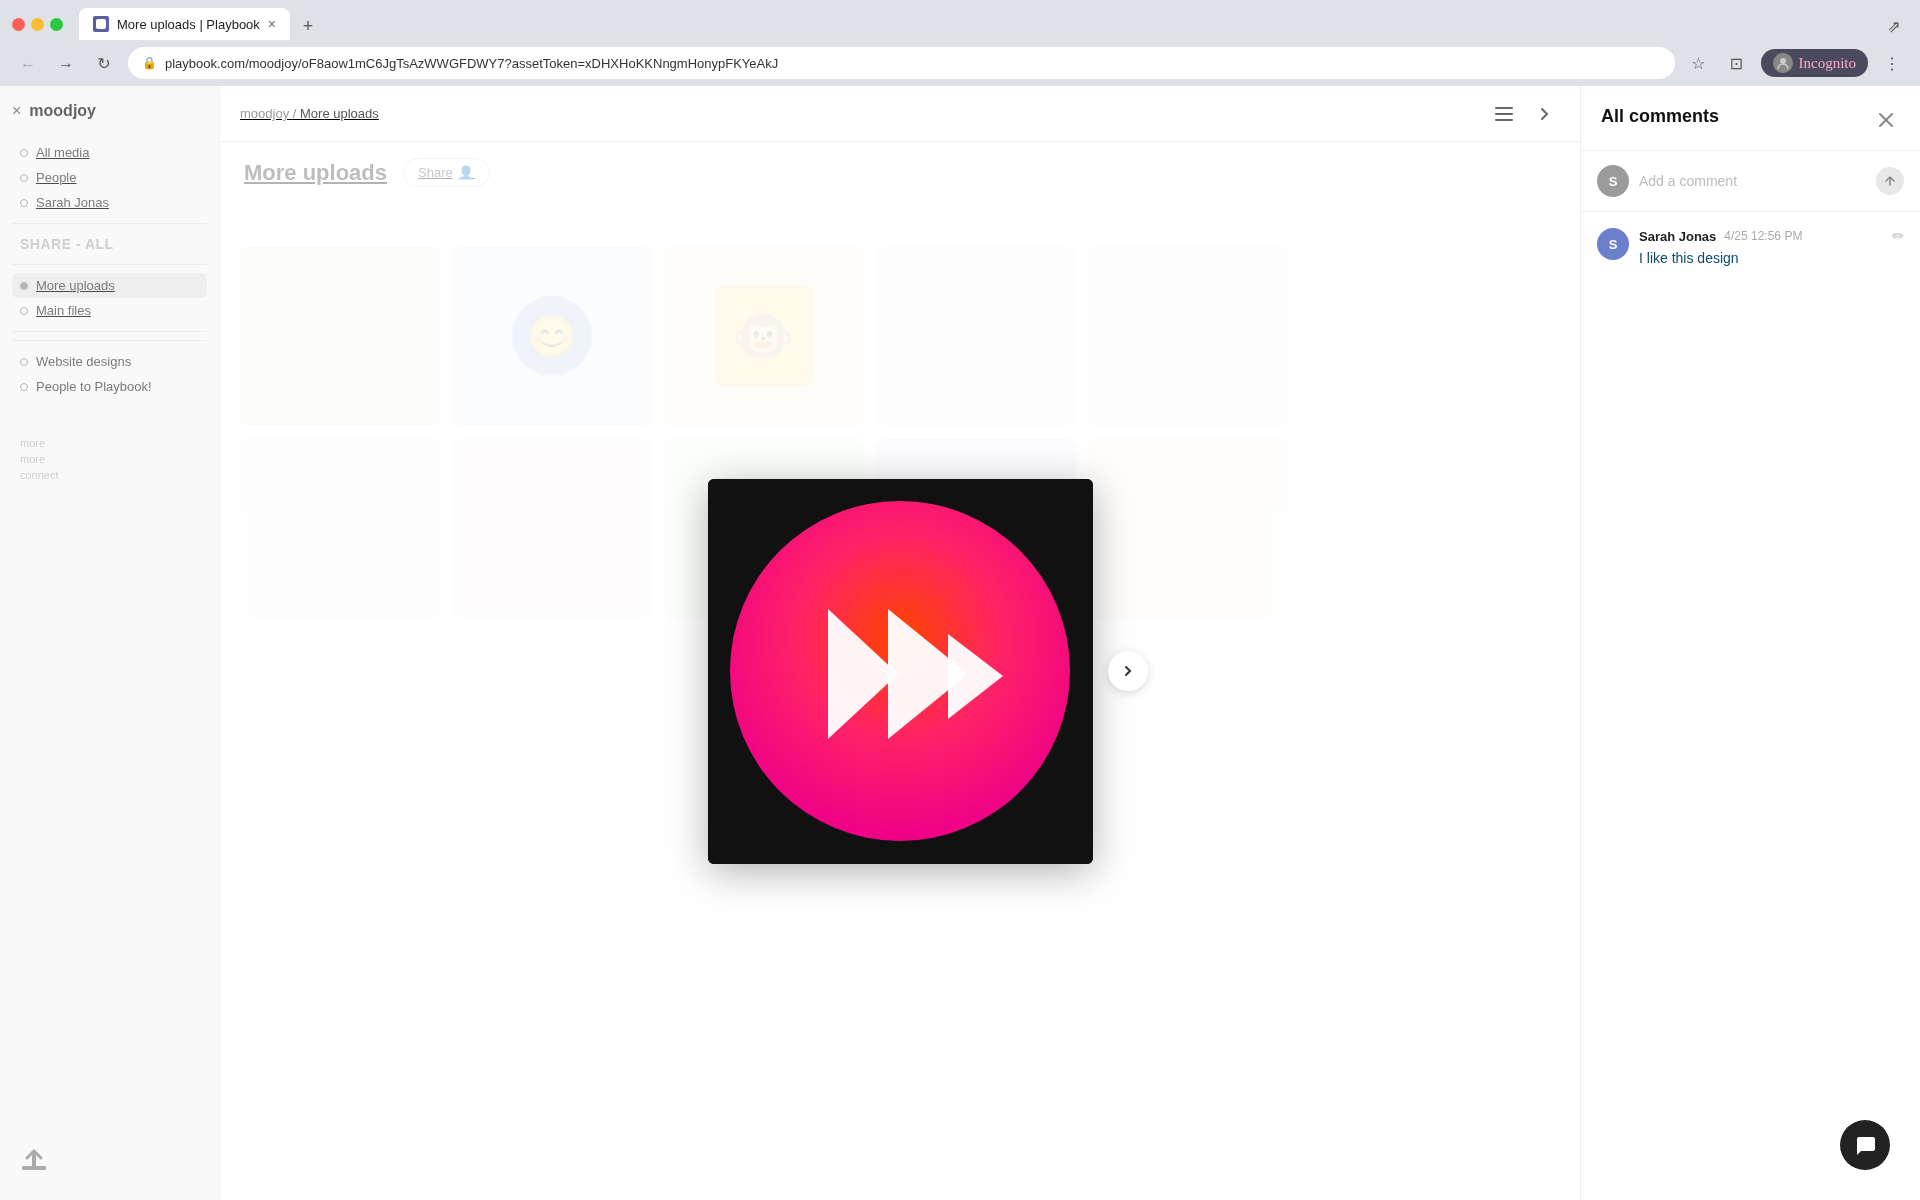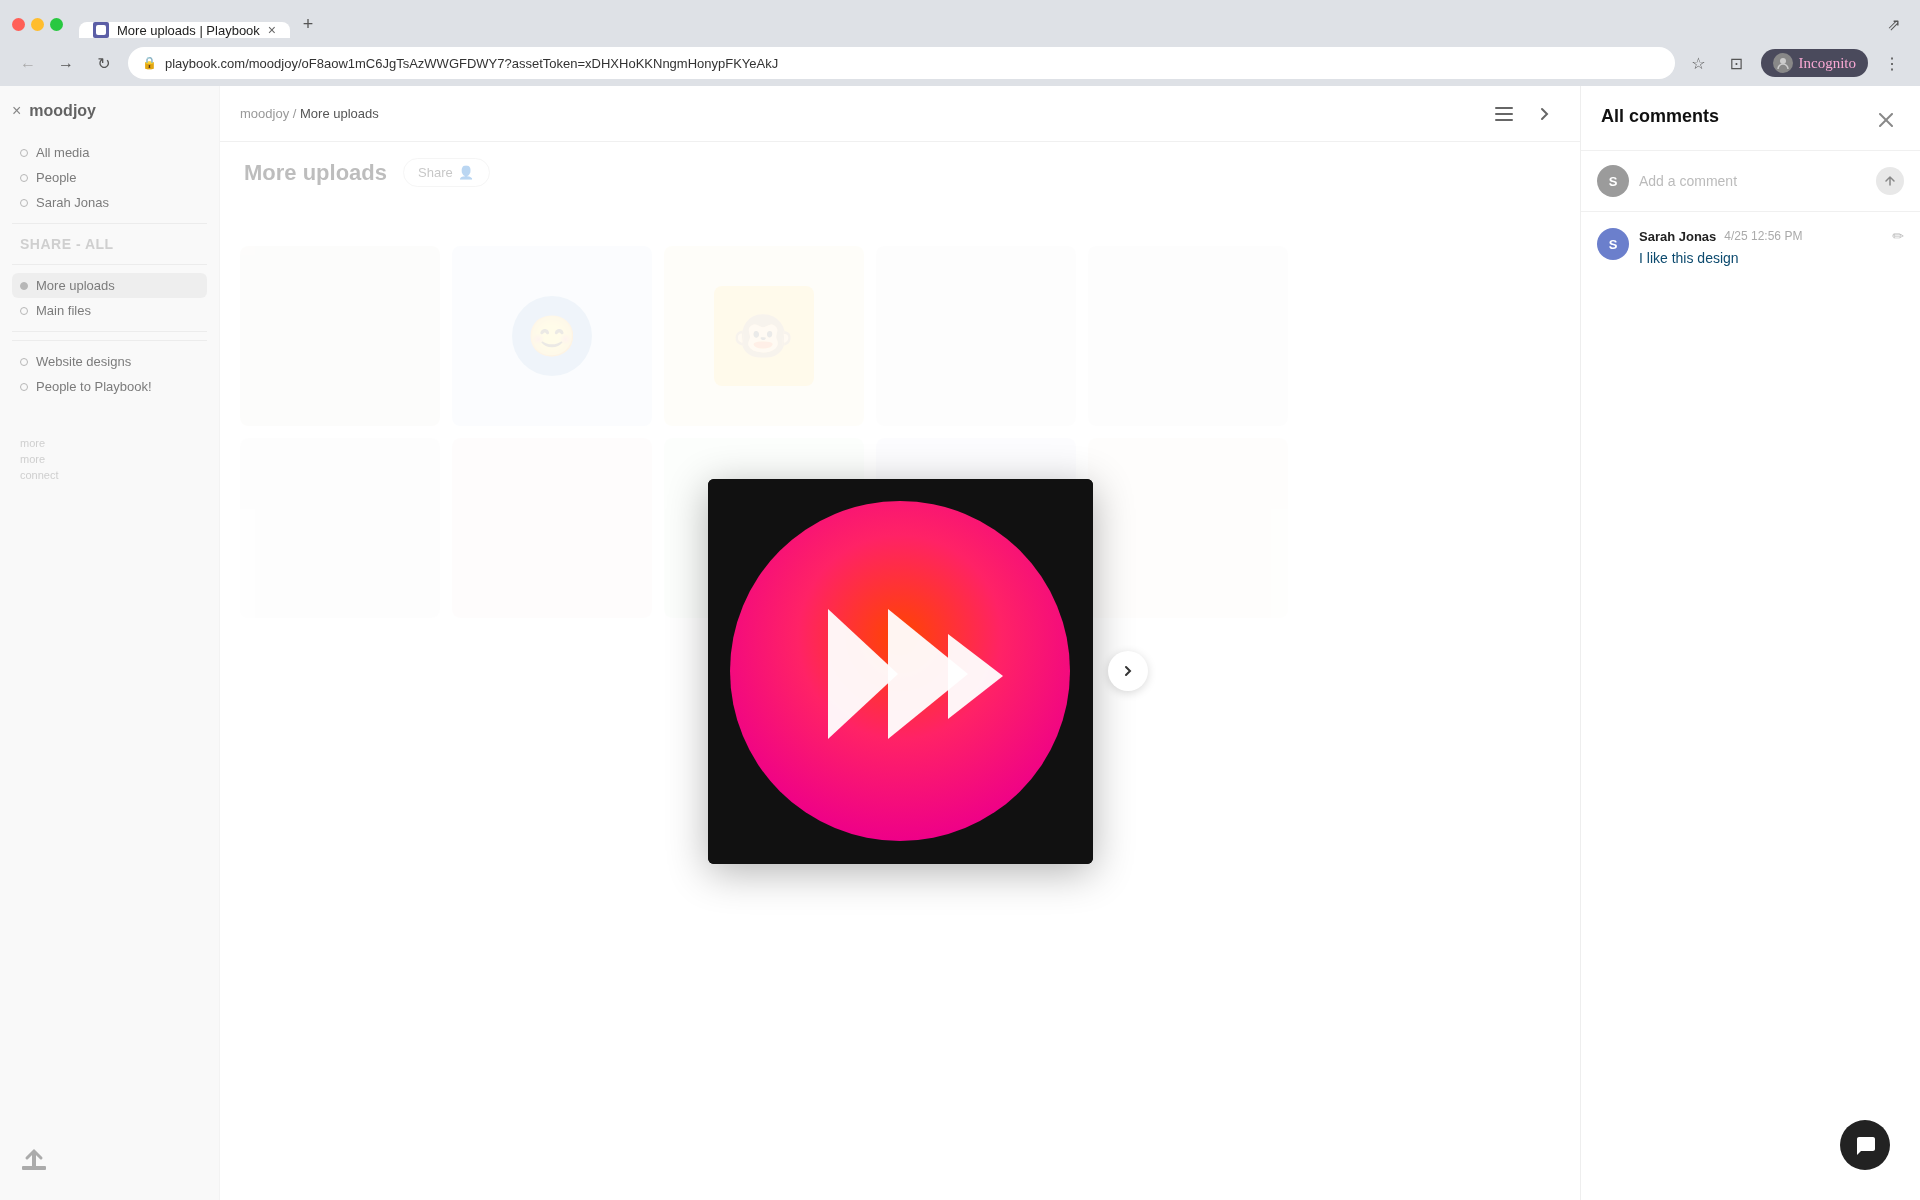--- a/index.html
+++ b/index.html
@@ -7,21 +7,21 @@
 
     
     .browser-chrome { width: 100%; background: #dee1e6; }
     .browser-titlebar { display: flex; align-items: center; padding: 8px 12px 0; gap: 8px; background: #dee1e6; height: 40px; }
     .traffic-lights { display: flex; gap: 6px; align-items: center; }
     .traffic-light { width: 13px; height: 13px; border-radius: 50%; }
     .tl-red { background: #ff5f57; }
     .tl-yellow { background: #ffbd2e; }
     .tl-green { background: #28c840; }
     .tab-bar { display: flex; align-items: flex-end; margin-left: 8px; flex: 1; }
-    .tab { display: flex; align-items: center; gap: 8px; background: #fff; border-radius: 8px 8px 0 0; padding: 6px 14px; font-size: 13px; color: #333; min-width: 200px; height: 16px; }
+    .tab { display: flex; align-items: center; gap: 8px; background: #fff; border-radius: 8px 8px 0 0; padding: 6px 14px; font-size: 13px; color: #333; min-width: 200px; height: 32px; }
     .tab-favicon { width: 16px; height: 16px; background: #5b5ea6; border-radius: 2px; display: flex; align-items: center; justify-content: center; }
     .tab-favicon svg { width: 10px; height: 10px; }
     .tab-title { font-size: 13px; color: #222; flex: 1; }
     .tab-close { color: #666; font-size: 14px; cursor: pointer; }
     .tab-new { width: 28px; height: 28px; display: flex; align-items: center; justify-content: center; font-size: 18px; color: #555; cursor: pointer; margin-left: 4px; }
     .tab-spacer { flex: 1; }
     .browser-nav { display: flex; align-items: center; padding: 6px 14px; gap: 10px; background: #dee1e6; height: 46px; }
     .nav-btn { width: 28px; height: 28px; display: flex; align-items: center; justify-content: center; color: #555; font-size: 16px; cursor: pointer; border-radius: 50%; }
     .nav-btn.disabled { color: #aaa; cursor: default; }
     .address-bar { flex: 1; background: #fff; border-radius: 20px; padding: 5px 14px; font-size: 13px; color: #333; display: flex; align-items: center; gap: 8px; height: 32px; }
@@ -31,30 +31,30 @@
     .incognito-btn { display: flex; align-items: center; gap: 6px; background: #4a4a5c; color: #f9a8d4; border-radius: 20px; padding: 4px 12px; font-size: 15px; cursor: pointer; font-family: Liberation Serif, serif; }
     .incognito-icon { width: 20px; height: 20px; background: #888; border-radius: 50%; display: flex; align-items: center; justify-content: center; }
 
     
     .main-container { display: flex; width: 100%; height: calc(1200px - 86px); position: relative; }
 
     
     .sidebar { width: 220px; height: 100%; background: #f7f7f7; border-right: 1px solid #eee; padding: 16px 12px; overflow-y: auto; opacity: 0.7; }
     .sidebar-logo { display: flex; align-items: center; gap: 8px; margin-bottom: 20px; }
     .logo-text { font-size: 16px; font-weight: 600; color: #222; }
-    .sidebar-section { margin-bottom: 8px; }
+    .sidebar-section { margin-bottom: 8px; text-decoration: underline; }
     .sidebar-item { display: flex; align-items: center; gap: 8px; padding: 5px 8px; border-radius: 6px; cursor: pointer; font-size: 13px; color: #444; }
     .sidebar-item.active { background: #e8e8e8; font-weight: 500; }
     .sidebar-bullet { width: 8px; height: 8px; border-radius: 50%; border: 1.5px solid #999; flex-shrink: 0; }
     .sidebar-bullet.filled { background: #999; border-color: #999; }
     .sidebar-section-title { font-size: 11px; color: #999; font-weight: 600; text-transform: uppercase; padding: 8px 8px 4px; letter-spacing: 0.5px; }
     .sidebar-divider { height: 1px; background: #e5e5e5; margin: 8px 0; }
 
     
-    .content-area { flex: 1; height: 100%; background: #fff; overflow: hidden; position: relative; }
+    .content-area { flex: 1; height: 100%; background: #fff; overflow: hidden; position: relative; text-decoration: underline; }
 
     
     .content-topbar { display: flex; align-items: center; padding: 0 20px; height: 56px; border-bottom: 1px solid #f0f0f0; gap: 12px; }
     .breadcrumb { font-size: 13px; color: #999; }
     .content-actions { margin-left: auto; display: flex; align-items: center; gap: 8px; }
     .icon-btn { width: 32px; height: 32px; display: flex; align-items: center; justify-content: center; color: #666; cursor: pointer; border-radius: 6px; }
 
     
     .folder-header { padding: 16px 24px 8px; display: flex; align-items: center; gap: 16px; }
     .folder-title { font-size: 22px; font-weight: 600; color: #222; }

